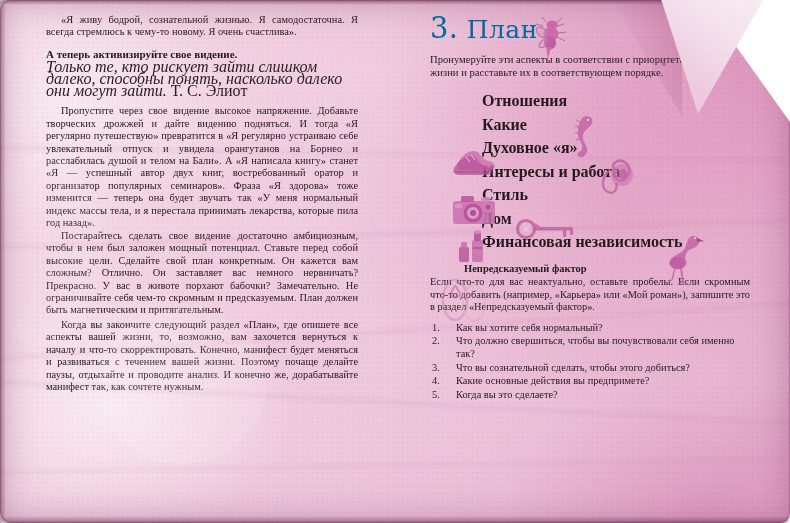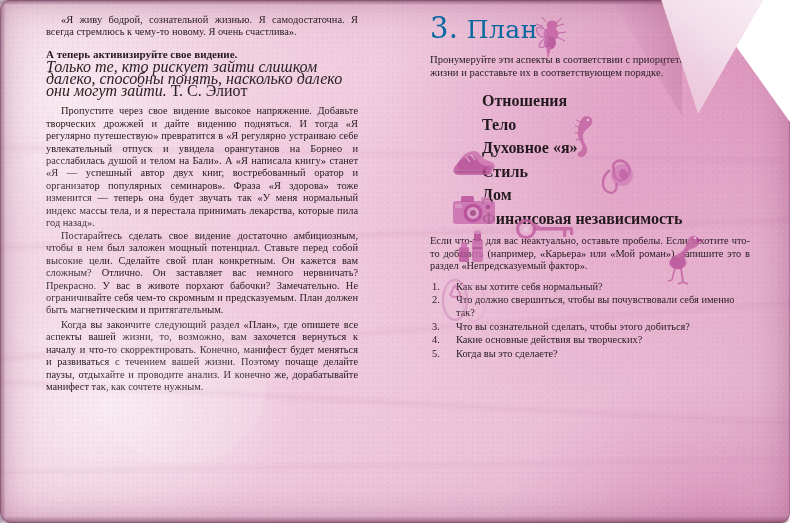--- a/index.html
+++ b/index.html
@@ -156,36 +156,38 @@
 
   <div class="col-right">
 
     <h2 class="sec-head"><span class="num">3.</span>
       <span>План</span></h2>
 
     <p class="intro">Пронумеруйте эти аспекты в соответствии с приоритетами вашей жизни и расставьте их в соответствующем порядке.</p>
 
     <ul class="aspects">
       <li><span>Отношения</span></li>
-      <li><span>Тело</span></li>
+      <li><span>Какие</span></li>
       <li><span>Духовное «я»</span></li>
+      <li><span>Интересы и работа</span></li>
       <li><span>Стиль</span></li>
       <li><span>Дом</span></li>
       <li><span>Финансовая независимость</span></li>
     </ul>
 
-
-    <p>Если что-то для вас неактуально, оставьте пробелы. Если захотите что-то добавить (например, «Карьера» или «Мой роман»), запишите это в раздел «Непредсказуемый фактор».</p>
+    <p class="sub-head">Непредсказуемый фактор</p>
+
+    <p>Если что-то для вас неактуально, оставьте пробелы. Если скромным что-то добавить (например, «Карьера» или «Мой роман»), запишите это в раздел «Непредсказуемый фактор».</p>
 
 
     <ul class="qlist">
       <li><span class="n">1.</span><span>Как вы хотите себя нормальный?</span></li>
       <li><span class="n">2.</span><span>Что должно свершиться, чтобы вы почувствовали себя именно так?</span></li>
       <li><span class="n">3.</span><span>Что вы сознательной сделать, чтобы этого добиться?</span></li>
-      <li><span class="n">4.</span><span>Какие основные действия вы творческих?</span></li>
+      <li><span class="n">4.</span><span>Какие основные действия вы предпримете?</span></li>
       <li><span class="n">5.</span><span>Когда вы это сделаете?</span></li>
     </ul>
   </div>
 
   <div class="deco" style="left:528px;top:16px">
     <svg width="42" height="48" viewBox="0 0 42 48">
       <g fill="#c963a6" opacity=".85">
         <ellipse cx="24" cy="9" rx="5.5" ry="4.5"></ellipse>
         <ellipse cx="23" cy="18" rx="7.5" ry="7"></ellipse>
         <ellipse cx="22" cy="27" rx="6" ry="6.5" fill="#b8519a"></ellipse>

